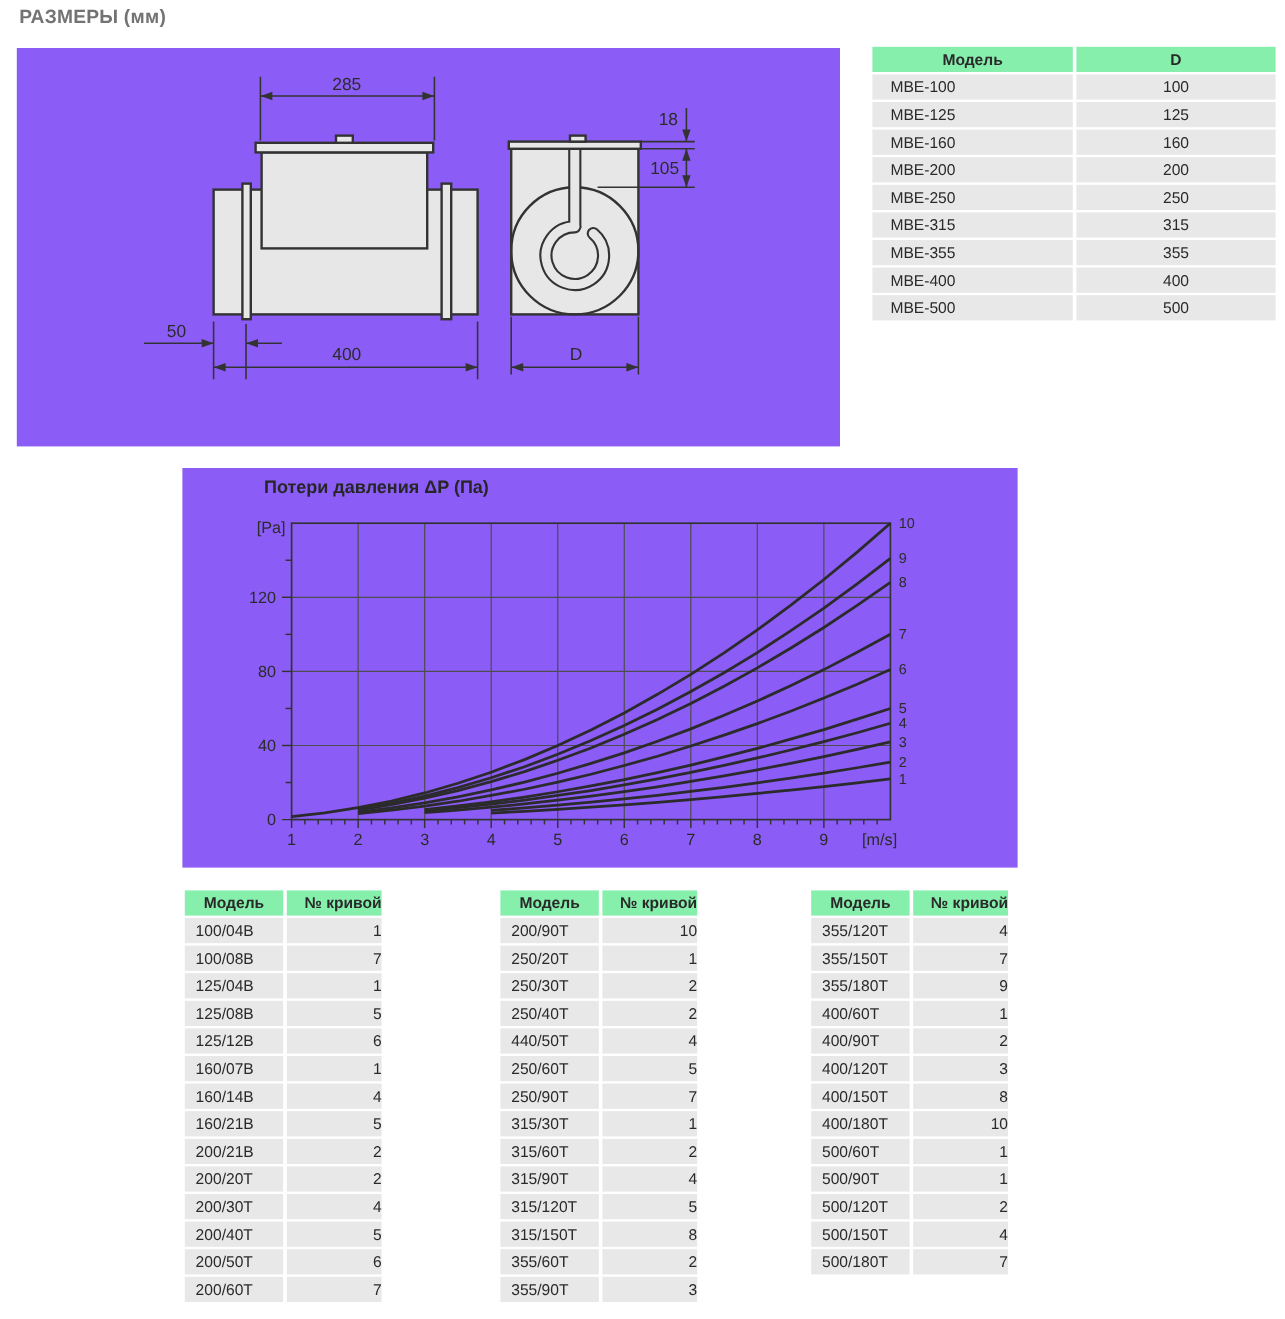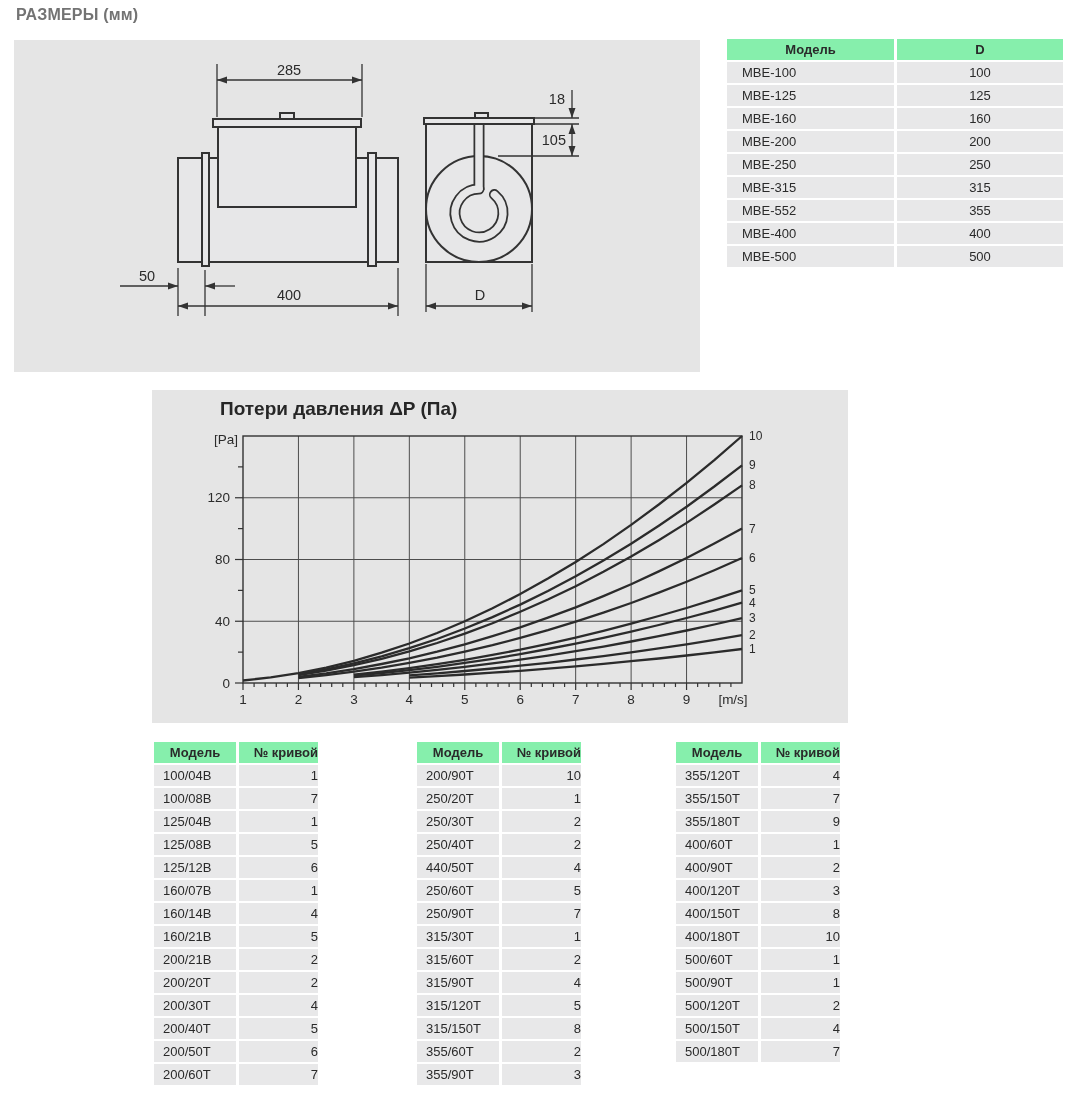--- a/index.html
+++ b/index.html
@@ -1,24 +1,24 @@
 <!DOCTYPE html>
 <html><head>
 <meta charset="utf-8">
 <style>
   html,body{margin:0;padding:0;}
   body{
     width:1071px;height:1099px;position:relative;overflow:hidden;
     background:#ffffff;font-family:"Liberation Sans",sans-serif;color:#2a2a2a;
   }
-  .panel{position:absolute;background:#e5e5e5;}
+  .panel{position:absolute;background:#8b5cf6;}
   #page-title{position:absolute;left:16px;top:6px;font-size:16px;font-weight:bold;color:#737373;letter-spacing:.2px;}
   #draw-panel{left:14px;top:40px;width:686px;height:332px;}
   #chart-panel{left:152px;top:390px;width:696px;height:333px;}
-  #chart-title{position:absolute;left:68px;top:8px;font-size:19px;font-weight:bold;color:#262626;}
+  #chart-title{position:absolute;left:68px;top:8px;font-size:15px;font-weight:bold;color:#262626;}
   
   .data-table{position:absolute;}
   .t-row{display:flex;gap:3px;margin-bottom:2px;}
   .t-cell{background:#e8e8e9;height:21px;line-height:21px;font-size:13px;color:#2a2a2a;box-sizing:border-box;}
   .t-head .t-cell{background:#86efac;font-weight:bold;text-align:center;padding-left:0;}
   #model-table{left:727px;top:39px;}
   #model-table .c0{width:167px;padding-left:15px;}
   #model-table .c1{width:166px;text-align:center;padding-left:0;}
   #model-table .t-head .c0{padding-left:0;}
   .curve-table .c0{width:82px;padding-left:9px;}
@@ -130,21 +130,21 @@
     </div>
     <div class="t-row">
       <div class="t-cell c0">МВЕ-250</div>
       <div class="t-cell c1">250</div>
     </div>
     <div class="t-row">
       <div class="t-cell c0">МВЕ-315</div>
       <div class="t-cell c1">315</div>
     </div>
     <div class="t-row">
-      <div class="t-cell c0">МВЕ-552</div>
+      <div class="t-cell c0">МВЕ-355</div>
       <div class="t-cell c1">355</div>
     </div>
     <div class="t-row">
       <div class="t-cell c0">МВЕ-400</div>
       <div class="t-cell c1">400</div>
     </div>
     <div class="t-row">
       <div class="t-cell c0">МВЕ-500</div>
       <div class="t-cell c1">500</div>
     </div>

